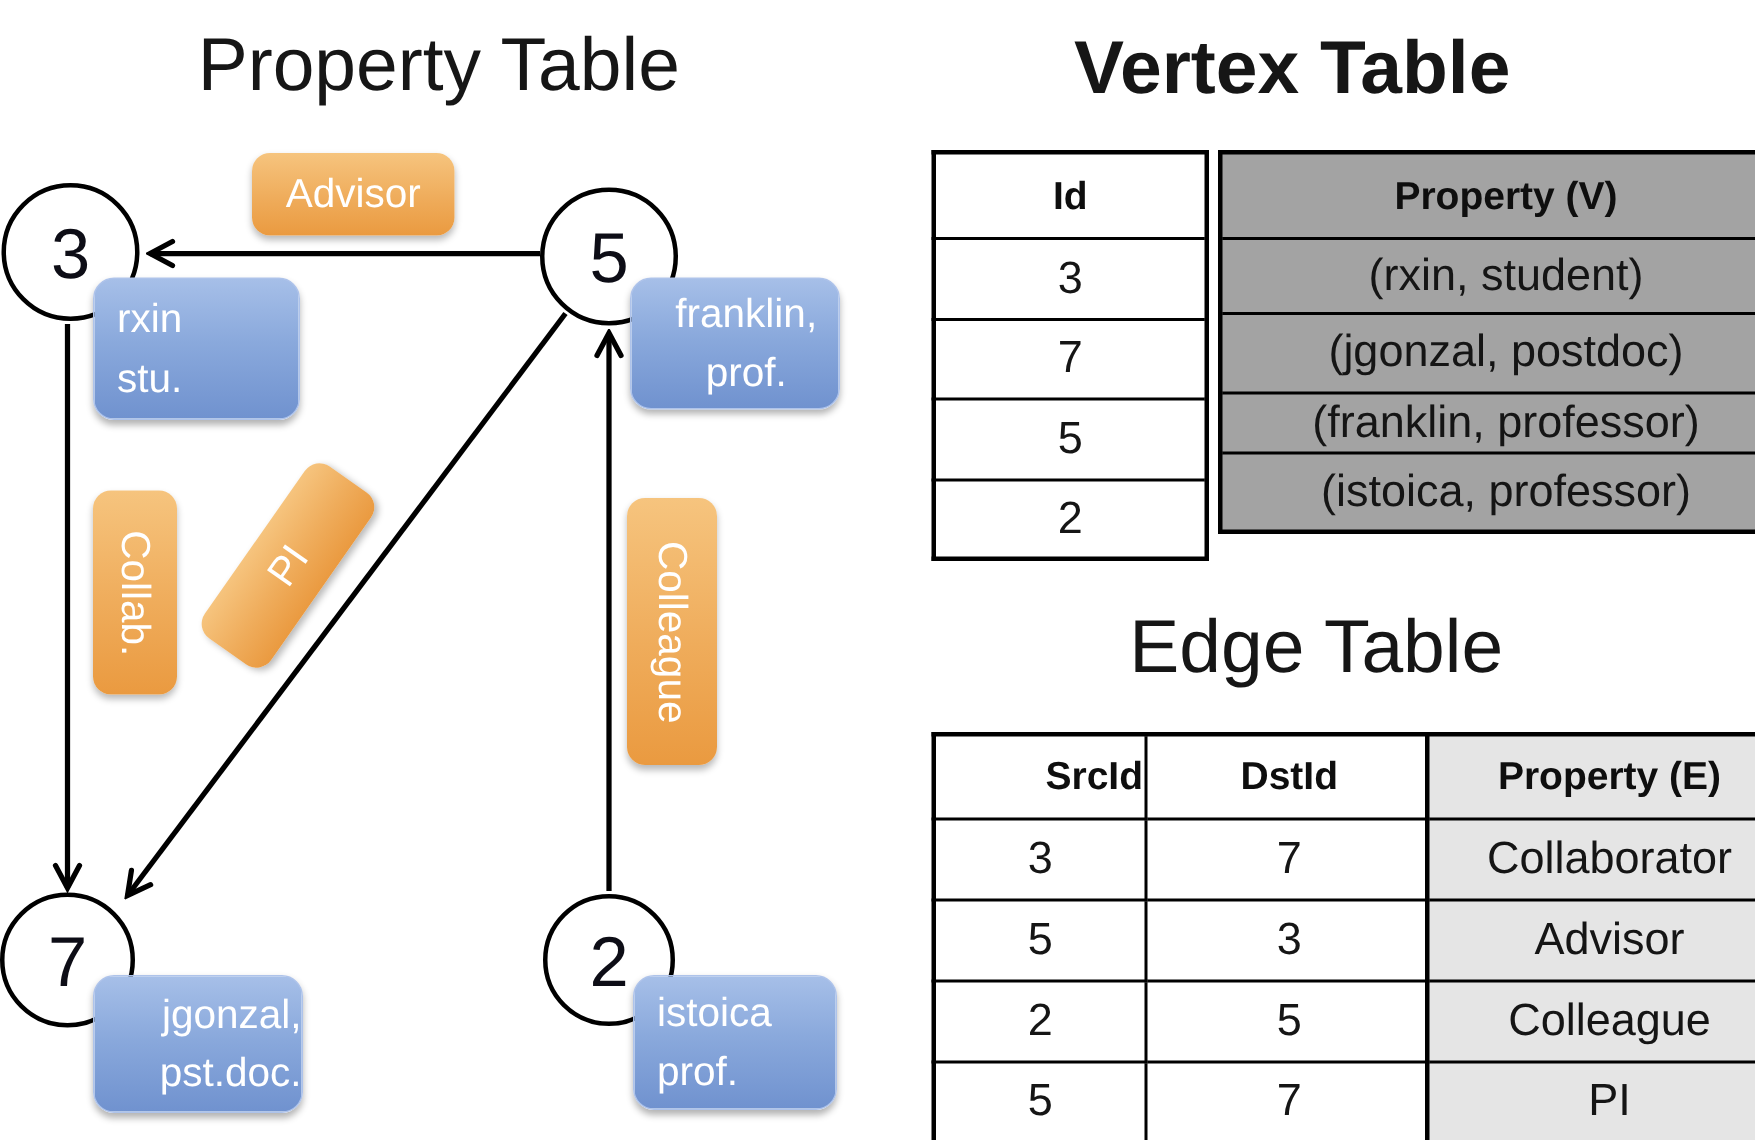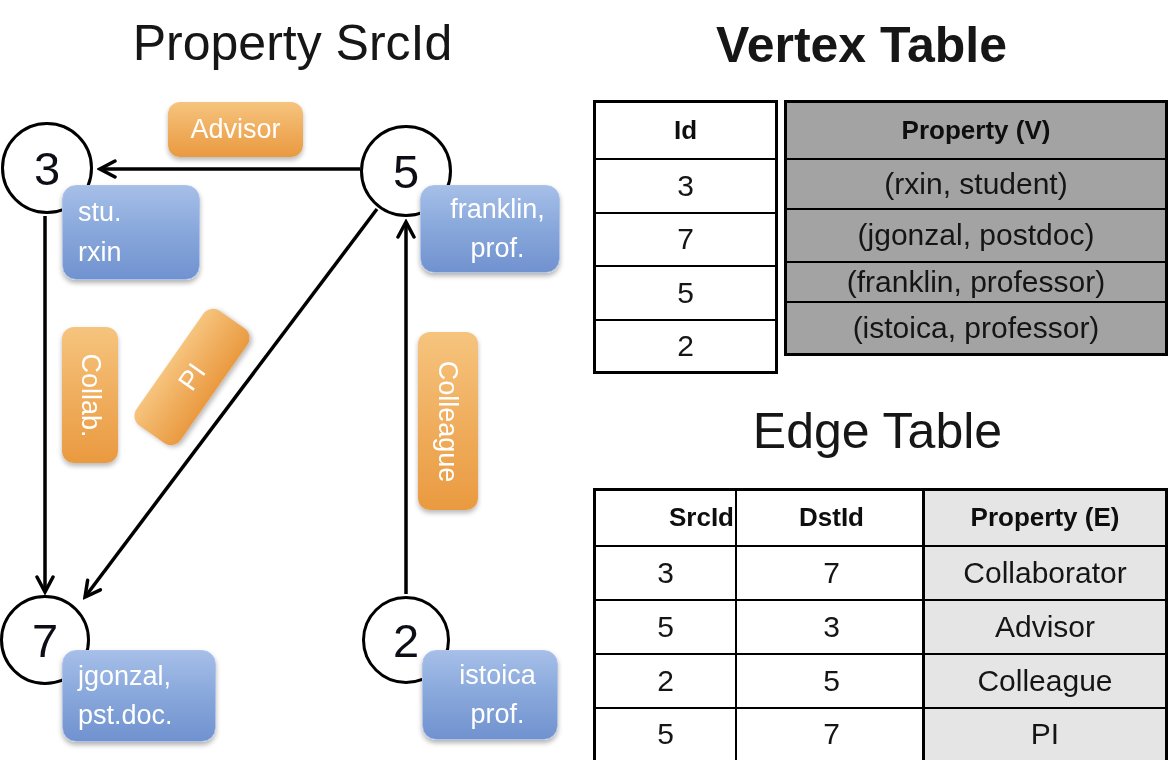--- a/index.html
+++ b/index.html
@@ -34,32 +34,32 @@
     display:flex;flex-direction:column;justify-content:center;
     padding-left:15px;color:#fff;font-size:27px;line-height:1.45;
   }
   .vtext{transform:rotate(90deg);white-space:nowrap;}
   
   .dtable{
     position:absolute;border-collapse:collapse;table-layout:fixed;
     background:#fff;z-index:2;
   }
   .dtable,.dtable td,.dtable th{border:2.5px solid #000;}
-  .dtable{border-width:3px;}
+  .dtable{border-width:3px;margin-left:28px;}
   .dtable th{font-size:26px;font-weight:700;text-align:center;vertical-align:middle;color:#0e0e0e;}
   .dtable td{font-size:30px;font-weight:400;text-align:center;vertical-align:middle;color:#151515;}
   .bg-blue{background:#a3a3a3;}
   .bg-tan{background:#e5e5e5;}
 </style>
 </head>
 <body>
 
 <div class="canvas">
 
-  <div class="big-title" style="left:0;top:14px;width:585px;">Property SrcId</div>
+  <div class="big-title" style="left:0;top:14px;width:585px;">Property Table</div>
 
   <svg class="edges-svg" viewBox="0 0 1170 760" xmlns="http://www.w3.org/2000/svg">
     <defs>
       <marker id="arrow" viewBox="0 0 22 22" refX="19" refY="11" markerWidth="22" markerHeight="22" orient="auto" markerUnits="userSpaceOnUse">
         <path d="M4,3 L19,11 L4,19" fill="none" stroke="#000" stroke-width="3.5" stroke-linecap="round" stroke-linejoin="miter"></path>
       </marker>
     </defs>
     <line x1="360" y1="169" x2="100" y2="169" stroke="#000" stroke-width="3.5" marker-end="url(#arrow)"></line>
     <line x1="45" y1="216" x2="45" y2="592" stroke="#000" stroke-width="3.5" marker-end="url(#arrow)"></line>
     <line x1="377" y1="209" x2="85" y2="597" stroke="#000" stroke-width="3.5" marker-end="url(#arrow)"></line>
@@ -86,32 +86,32 @@
     <span class="vtext">Collab.</span>
   </div>
   <div class="pill-orange" style="left:122px;top:350px;width:140px;height:54px;transform:rotate(-55deg);">
     <span>PI</span>
   </div>
   <div class="pill-orange" style="left:418px;top:332px;width:60px;height:178px;">
     <span class="vtext">Colleague</span>
   </div>
 
   <div class="pill-blue" style="left:62px;top:185px;width:138px;height:95px;">
+    <span>rxin</span>
     <span>stu.</span>
-    <span>rxin</span>
   </div>
   <div class="pill-blue" style="left:420px;top:185px;width:140px;height:88px;text-align:center;">
     <span>franklin,</span>
     <span>prof.</span>
   </div>
-  <div class="pill-blue" style="left:62px;top:650px;width:154px;height:92px;">
+  <div class="pill-blue" style="left:62px;top:650px;width:140px;height:92px;text-align:right;">
     <span>jgonzal,</span>
     <span>pst.doc.</span>
   </div>
-  <div class="pill-blue" style="left:422px;top:650px;width:136px;height:90px;align-items:center;">
+  <div class="pill-blue" style="left:422px;top:650px;width:136px;height:90px;">
     <span>istoica</span>
     <span>prof.</span>
   </div>
 
   <div class="big-title" style="left:569px;top:16px;width:585px;font-weight:bold;">Vertex Table</div>
 
   <table class="dtable" style="left:593px;top:100px;width:185px;">
     <tbody>
         <tr style="height:57px;">
           <th>Id</th>

